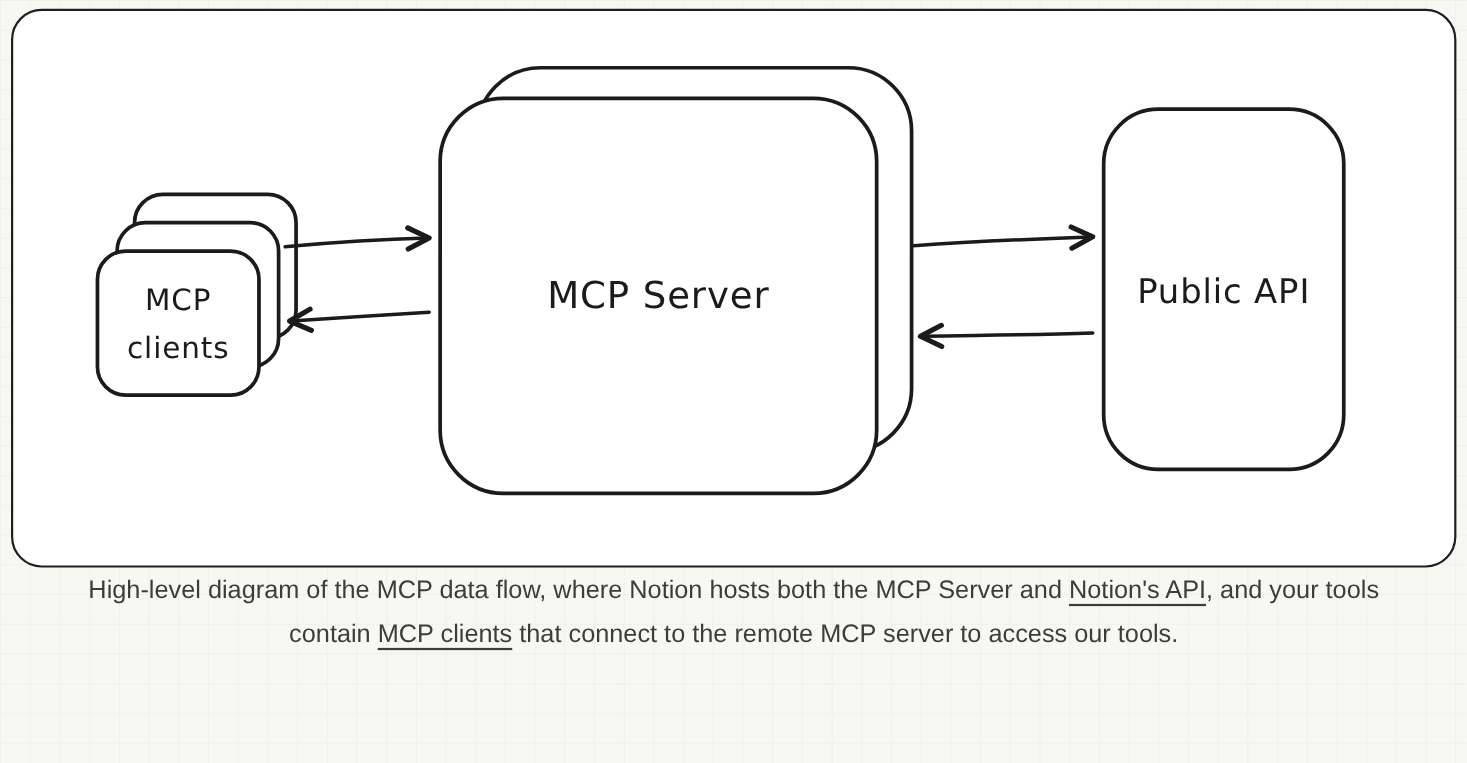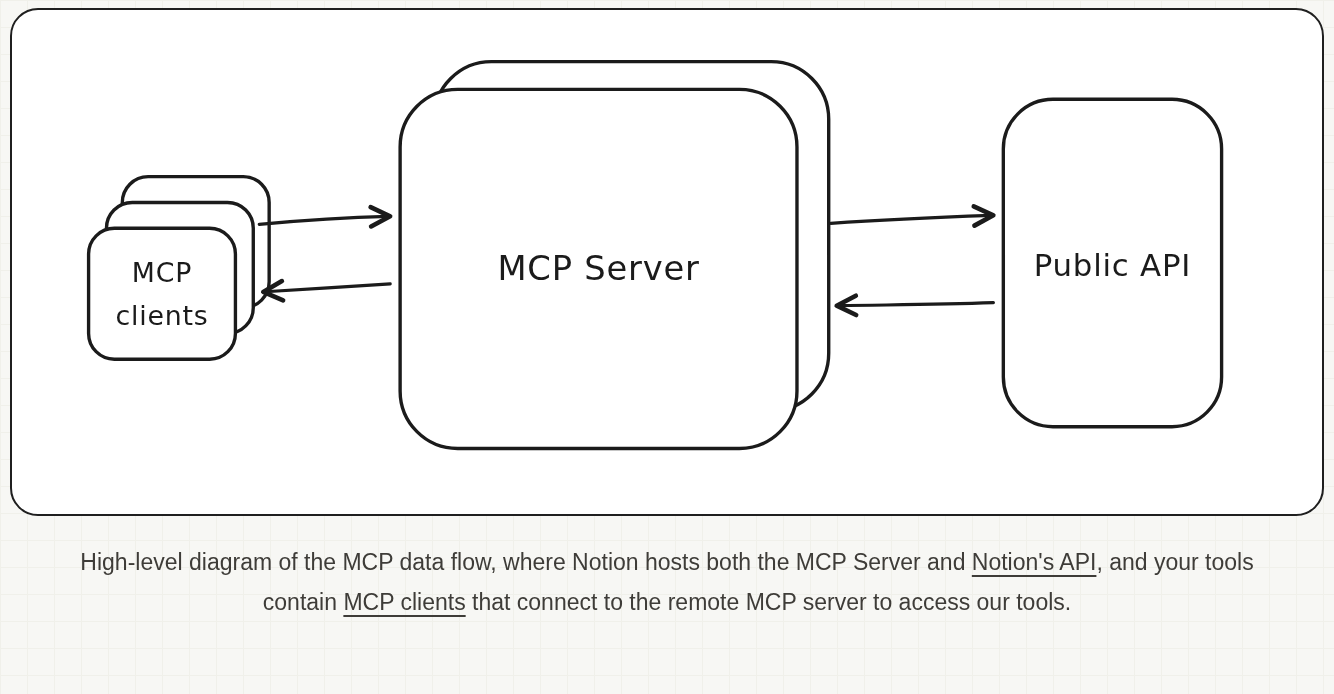--- a/index.html
+++ b/index.html
@@ -47,21 +47,21 @@
 
   .arrow-line {
     fill: none;
     stroke: #1b1b1b;
     stroke-width: 3.2;
     stroke-linecap: round;
   }
 
   .caption {
     position: absolute;
-    top: 542px;
+    top: 516px;
     left: 50%;
     transform: translateX(-50%);
     width: 1185px;
     text-align: center;
     font-size: 23px;
     line-height: 40px;
     color: #3e3c38;
   }
 
   .caption-link {

